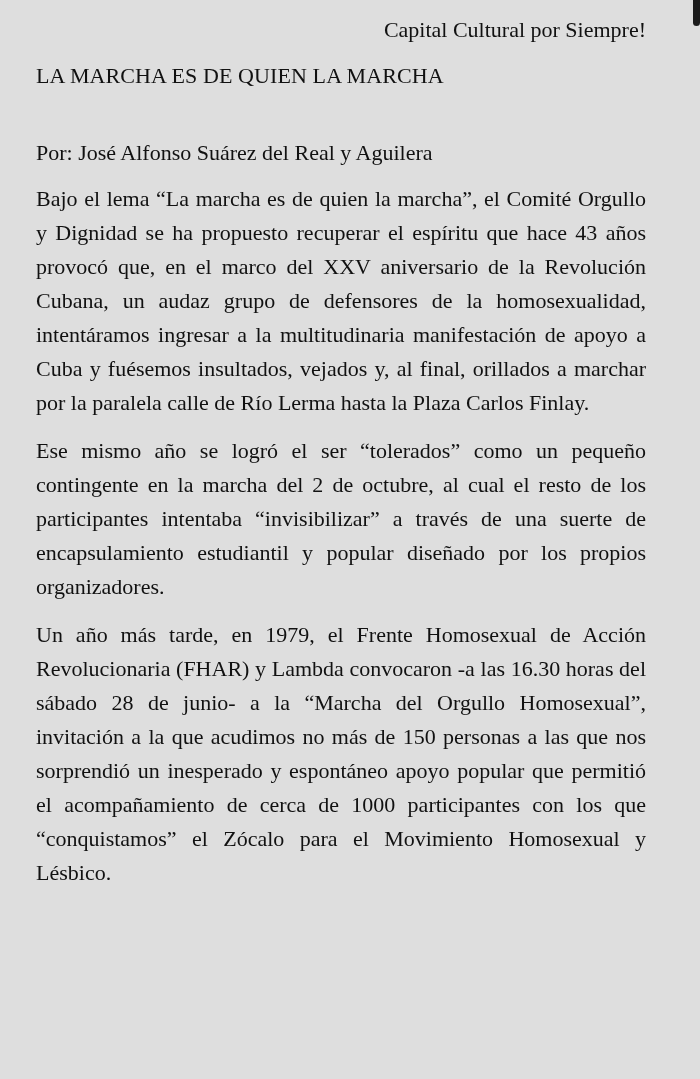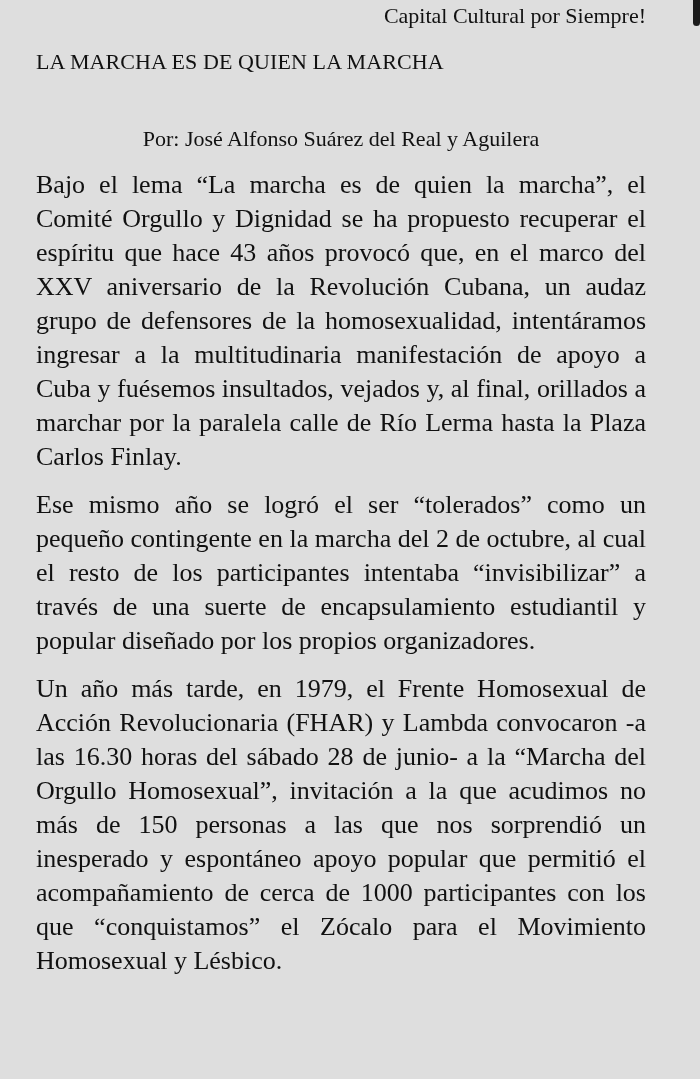--- a/index.html
+++ b/index.html
@@ -16,20 +16,21 @@
       color: #111;
     }
     .page {
       position: absolute;
       left: 36px;
       top: 0;
       width: 610px;
     }
     .tagline {
       margin: 0;
+      padding-top: 14px;
       text-align: right;
       font-size: 22px;
       line-height: 32px;
     }
     .title {
       margin: 14px 0 0 0;
       font-size: 22px;
       line-height: 32px;
       font-weight: normal;
       letter-spacing: 0.1px;
@@ -46,25 +47,24 @@
     }
     .epigraph .quote-author {
       display: block;
       font-style: normal;
       line-height: 27px;
     }
     .byline {
       margin: 44px 0 0 0;
       font-size: 22px;
       line-height: 34px;
-      text-align: center;
     }
     .para {
       margin: 12px 0 0 0;
-      font-size: 26px;
+      font-size: 22px;
       line-height: 34px;
       text-align: justify;
     }
     .para + .para {
       margin-top: 14px;
     }
     .scrollbar {
       position: absolute;
       right: 0;
       top: 0;

